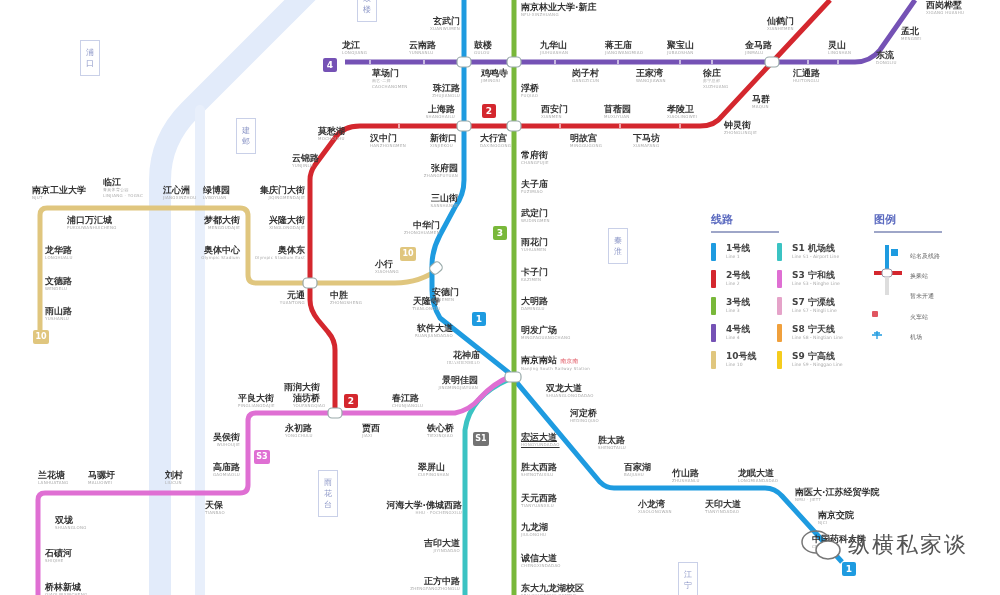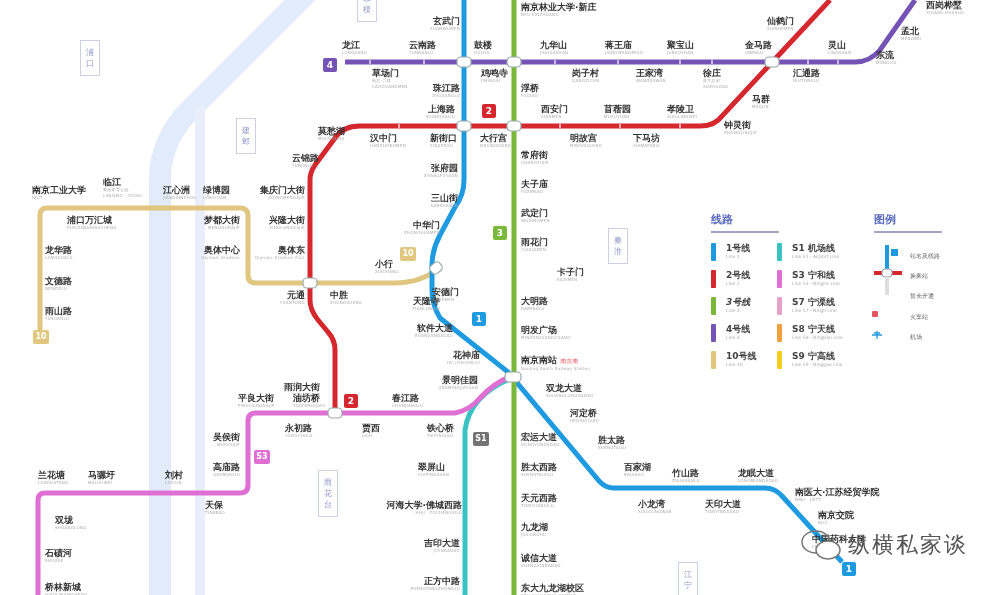--- a/index.html
+++ b/index.html
@@ -130,21 +130,21 @@
 <div class="stn" style="left:292px;top:153px;"><span>云锦路</span><span class="py">YUNJINLU</span></div>
 <div class="stn" style="left:521px;top:150px;"><span>常府街</span><span class="py">CHANGFUJIE</span></div>
 <div class="stn r" style="left:400px;top:163px;width:58px;"><span>张府园</span><span class="py">ZHANGFUYUAN</span></div>
 <div class="stn" style="left:521px;top:179px;"><span>夫子庙</span><span class="py">FUZIMIAO</span></div>
 <div class="stn r" style="left:400px;top:193px;width:58px;"><span>三山街</span><span class="py">SANSHANJIE</span></div>
 <div class="stn" style="left:521px;top:208px;"><span>武定门</span><span class="py">WUDINGMEN</span></div>
 <div class="stn r" style="left:380px;top:220px;width:60px;"><span>中华门</span><span class="py">ZHONGHUAMEN</span></div>
 <div class="stn" style="left:521px;top:237px;"><span>雨花门</span><span class="py">YUHUAMEN</span></div>
 <div class="stn" style="left:432px;top:263px;margin-top:24px;"><span>安德门</span><span class="py">ANDEMEN</span></div>
 <div class="stn" style="left:375px;top:259px;"><span>小行</span><span class="py">XIAOHANG</span></div>
-<div class="stn" style="left:521px;top:267px;margin-left:36px;"><span>卡子门</span><span class="py">KAZIMEN</span></div>
+<div class="stn" style="left:521px;top:267px;"><span>卡子门</span><span class="py">KAZIMEN</span></div>
 
 <div class="stn" style="left:32px;top:185px;"><span>南京工业大学</span><span class="py">NJUT</span></div>
 <div class="stn" style="left:103px;top:177px;"><span>临江</span><span class="py">青奥体育公园</span><span class="py">LINJIANG · YOGSC</span></div>
 <div class="stn" style="left:163px;top:185px;"><span>江心洲</span><span class="py">JIANGXINZHOU</span></div>
 <div class="stn" style="left:203px;top:185px;"><span>绿博园</span><span class="py">LVBOYUAN</span></div>
 <div class="stn r" style="left:245px;top:185px;width:60px;"><span>集庆门大街</span><span class="py">JIQINGMENDAJIE</span></div>
 <div class="stn" style="left:67px;top:215px;"><span>浦口万汇城</span><span class="py">PUKOUWANHUICHENG</span></div>
 <div class="stn r" style="left:180px;top:215px;width:60px;"><span>梦都大街</span><span class="py">MENGDUDAJIE</span></div>
 <div class="stn r" style="left:245px;top:215px;width:60px;"><span>兴隆大街</span><span class="py">XINGLONGDAJIE</span></div>
 <div class="stn" style="left:45px;top:245px;"><span>龙华路</span><span class="py">LONGHUALU</span></div>
@@ -164,21 +164,21 @@
 <div class="stn r" style="left:420px;top:375px;width:58px;"><span>景明佳园</span><span class="py">JINGMINGJIAYUAN</span></div>
 <div class="stn" style="left:546px;top:383px;"><span>双龙大道</span><span class="py">SHUANGLONGDADAO</span></div>
 <div class="stn" style="left:238px;top:393px;"><span>平良大街</span><span class="py">PINGLIANGDAJIE</span></div>
 <div class="stn" style="left:293px;top:393px;"><span>油坊桥</span><span class="py">YOUFANGQIAO</span></div>
 <div class="stn" style="left:392px;top:393px;"><span>春江路</span><span class="py">CHUNJIANGLU</span></div>
 <div class="stn" style="left:570px;top:408px;"><span>河定桥</span><span class="py">HEDINGQIAO</span></div>
 <div class="stn" style="left:285px;top:423px;"><span>永初路</span><span class="py">YONGCHULU</span></div>
 <div class="stn" style="left:362px;top:423px;"><span>贾西</span><span class="py">JIAXI</span></div>
 <div class="stn" style="left:427px;top:423px;"><span>铁心桥</span><span class="py">TIEXINQIAO</span></div>
 <div class="stn r" style="left:190px;top:432px;width:50px;"><span>吴侯街</span><span class="py">WUHOUJIE</span></div>
-<div class="stn" style="left:521px;top:432px;"><span>宏运大道</span><span class="py">HONGYUNDADAO</span></div>
+<div class="stn" style="left:521px;top:432px;text-decoration:underline;"><span>宏运大道</span><span class="py">HONGYUNDADAO</span></div>
 <div class="stn" style="left:598px;top:435px;"><span>胜太路</span><span class="py">SHENGTAILU</span></div>
 <div class="stn r" style="left:190px;top:462px;width:50px;"><span>高庙路</span><span class="py">GAOMIAOLU</span></div>
 <div class="stn" style="left:521px;top:462px;"><span>胜太西路</span><span class="py">SHENGTAIXILU</span></div>
 <div class="stn" style="left:418px;top:462px;"><span>翠屏山</span><span class="py">CUIPINGSHAN</span></div>
 <div class="stn" style="left:624px;top:462px;"><span>百家湖</span><span class="py">BAIJIAHU</span></div>
 <div class="stn" style="left:38px;top:470px;"><span>兰花塘</span><span class="py">LANHUATANG</span></div>
 <div class="stn" style="left:88px;top:470px;"><span>马骡圩</span><span class="py">MALUOWEI</span></div>
 <div class="stn" style="left:165px;top:470px;"><span>刘村</span><span class="py">LIUCUN</span></div>
 <div class="stn" style="left:672px;top:468px;"><span>竹山路</span><span class="py">ZHUSHANLU</span></div>
 <div class="stn" style="left:738px;top:468px;"><span>龙眠大道</span><span class="py">LONGMIANDADAO</span></div>
@@ -209,21 +209,21 @@
         <div class="lg-sub">Line 1</div>
       </div>
     </div>
   <div class="lg-item" style="left:711px;top:270px;">
       <div class="lg-bar" style="background:#d4272e;"></div>
       <div>
         <div class="lg-name">2号线</div>
         <div class="lg-sub">Line 2</div>
       </div>
     </div>
-  <div class="lg-item" style="left:711px;top:297px;font-style:italic;">
+  <div class="lg-item" style="left:711px;top:297px;">
       <div class="lg-bar" style="background:#79b83a;"></div>
       <div>
         <div class="lg-name">3号线</div>
         <div class="lg-sub">Line 3</div>
       </div>
     </div>
   <div class="lg-item" style="left:711px;top:324px;">
       <div class="lg-bar" style="background:#7552b5;"></div>
       <div>
         <div class="lg-name">4号线</div>

